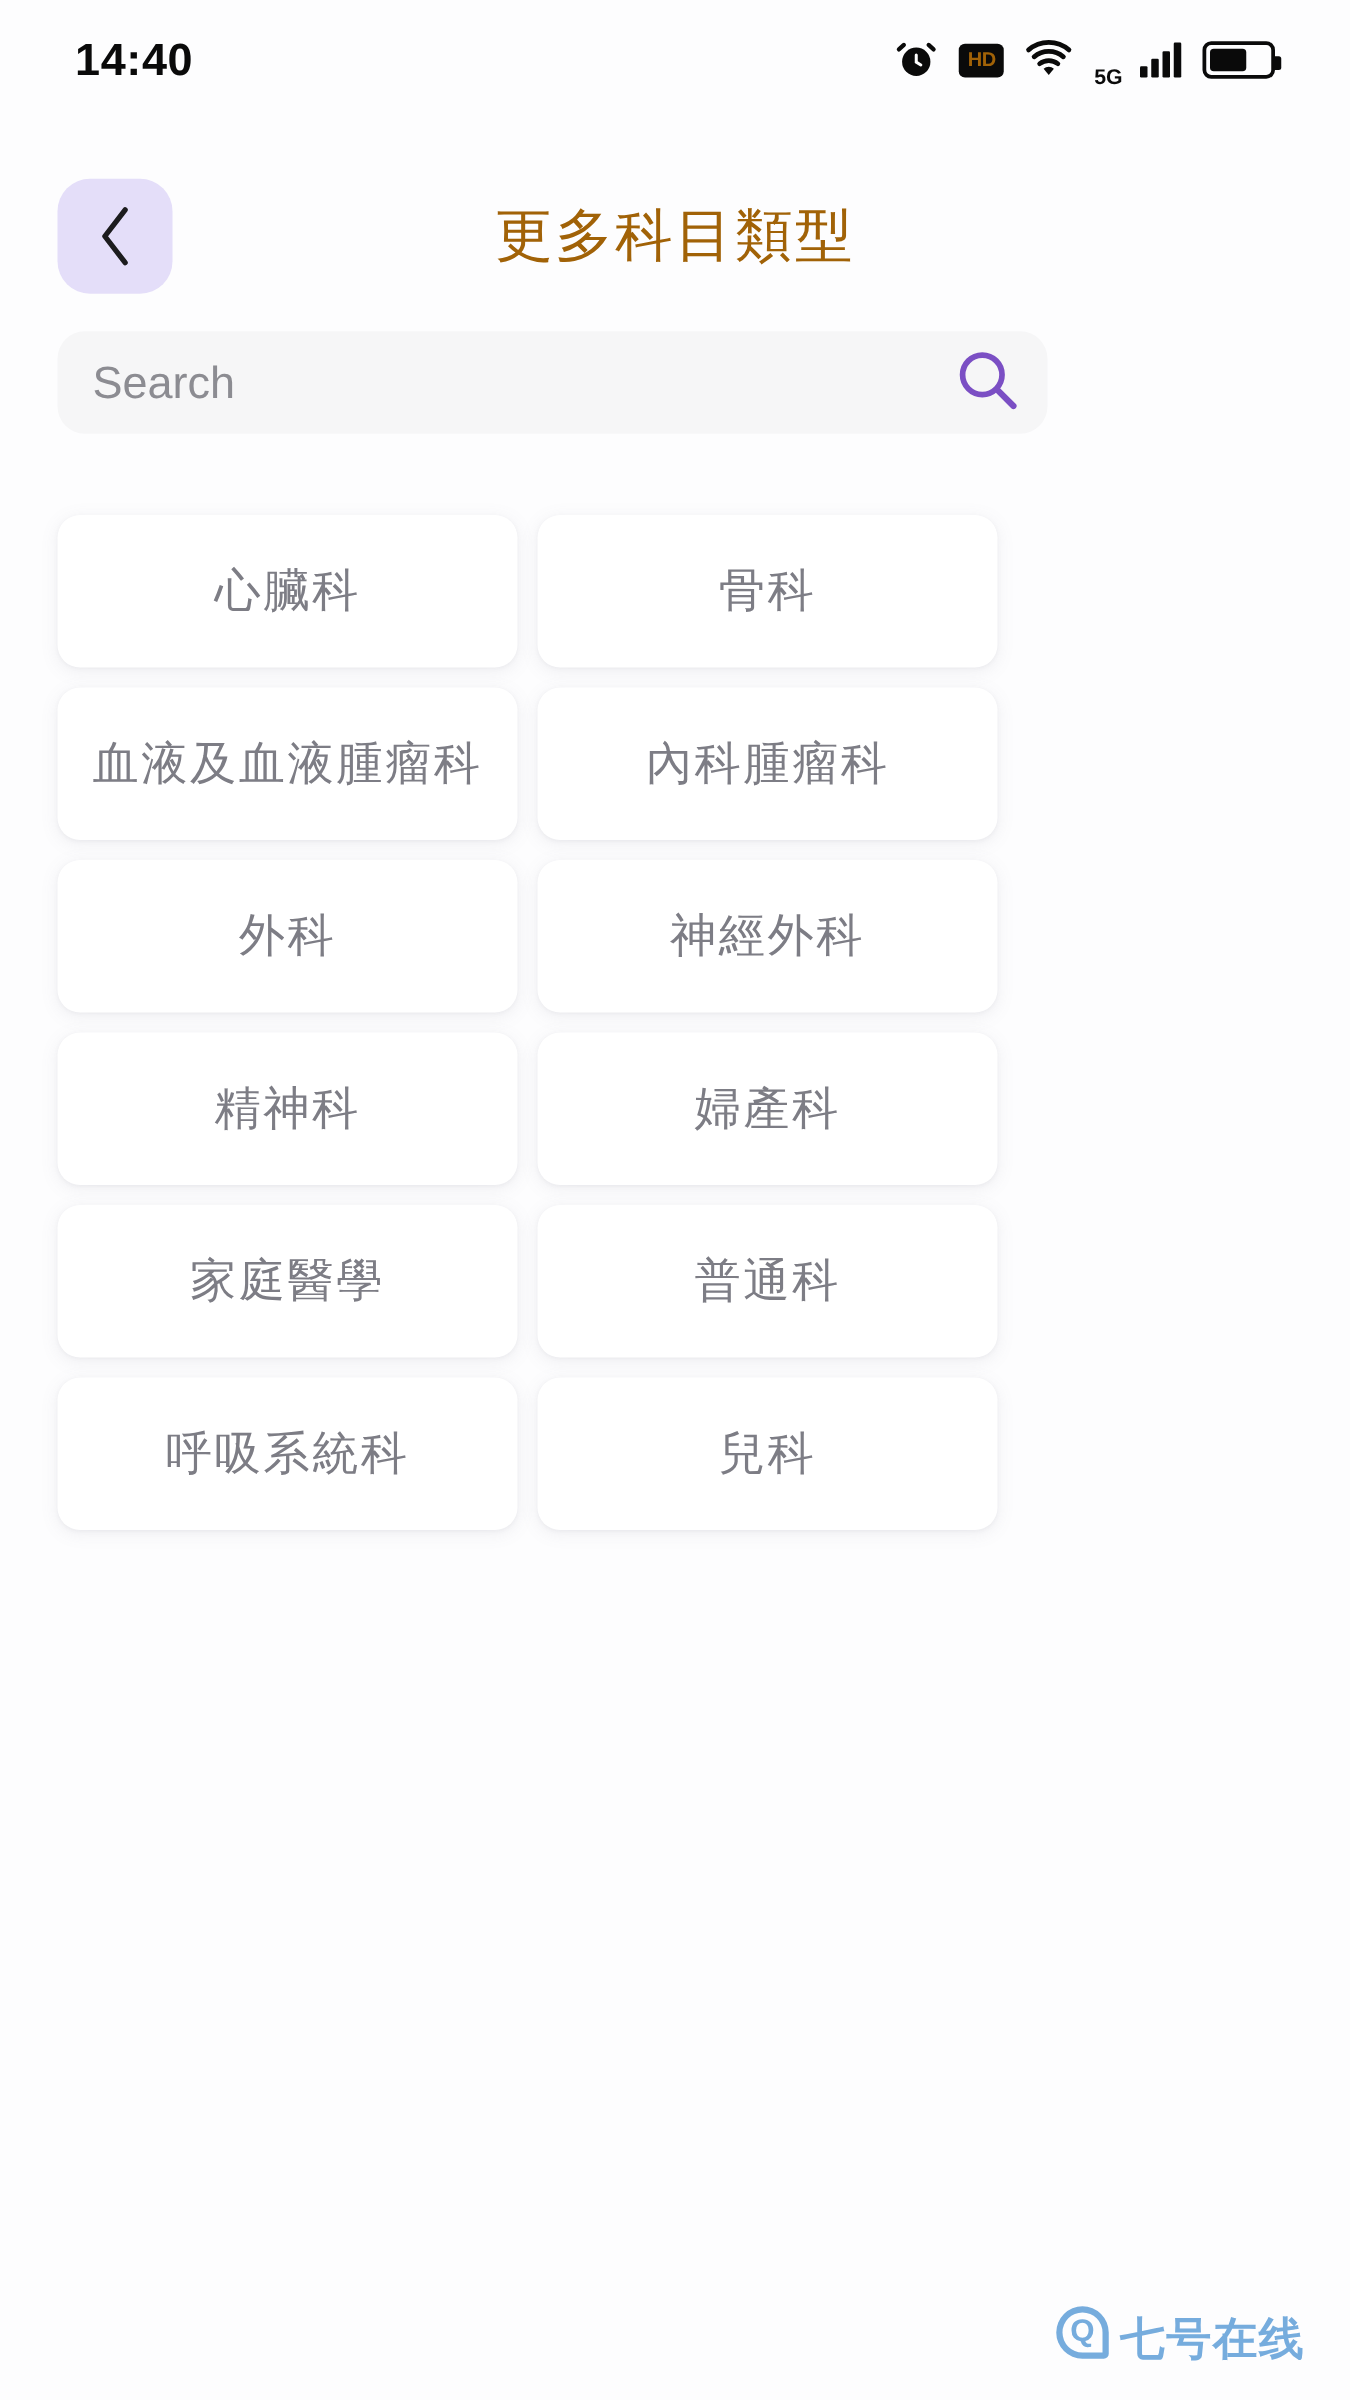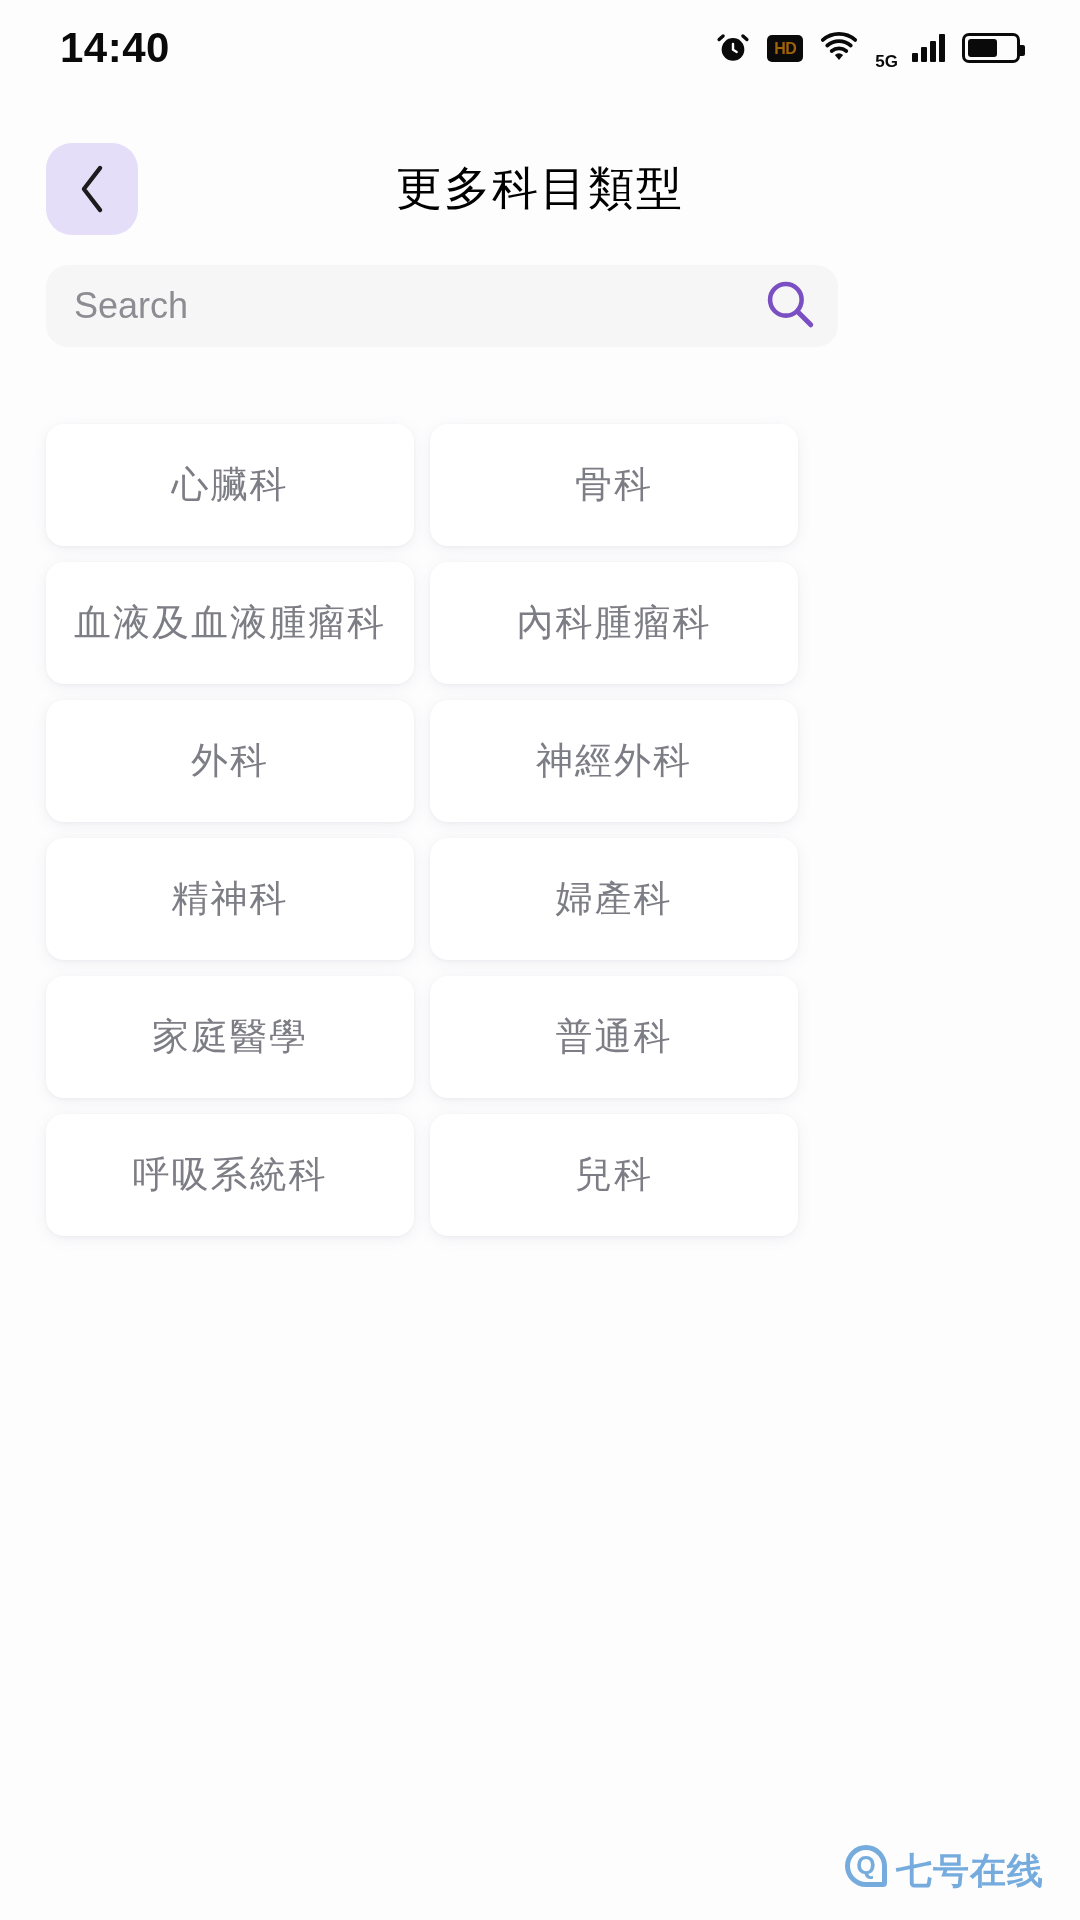--- a/index.html
+++ b/index.html
@@ -11,21 +11,21 @@
   }
   .screen { position:relative; width:1080px; height:1920px; background:#FDFDFE; }
 
   
   .statusbar {
     position:absolute; top:0; left:0; width:1080px; height:96px;
     display:flex; align-items:center; justify-content:space-between;
     padding:0 60px;
   }
   .status-time {
-    font-size:42px; font-weight:600; color:#0A0A0A; letter-spacing:0.5px;
+    font-size:36px; font-weight:600; color:#0A0A0A; letter-spacing:0.5px;
   }
   .status-icons { display:flex; align-items:center; gap:17px; }
   .ic { display:flex; align-items:center; justify-content:center; }
   .hd-badge {
     width:36px; height:27px; border-radius:5px; background:#0A0A0A;
     color:#a16207; font-size:16px; font-weight:700; line-height:27px;
     text-align:center; letter-spacing:-0.5px;
   }
   .fiveg {
     font-size:17px; font-weight:700; color:#0A0A0A; line-height:1;
@@ -55,21 +55,21 @@
     position:absolute; left:46px; top:0;
     width:92px; height:92px; border-radius:26px;
     background:#E4DEF9;
     display:flex; align-items:center; justify-content:center;
     cursor:pointer;
   }
   .back-btn svg { display:block; }
   .page-title {
     position:absolute; left:0; top:0; width:1080px; height:92px;
     display:flex; align-items:center; justify-content:center;
-    font-size:46px; color:#000000; letter-spacing:2px;
+    font-size:46px; color:#a16207; letter-spacing:2px;
     font-family:"DejaVu Sans","Liberation Sans",sans-serif;
   }
 
   
   .search-wrap {
     position:absolute; left:46px; top:265px;
     width:792px; height:82px;
     background:#F6F6F7; border-radius:22px;
     display:flex; align-items:center;
   }
@@ -80,21 +80,21 @@
   }
   .search-input::placeholder { color:#8C8C92; opacity:1; }
   .search-icon-btn {
     width:96px; height:82px;
     display:flex; align-items:center; justify-content:center;
     cursor:pointer;
   }
 
   
   .grid {
-    position:absolute; left:46px; top:424px;
+    position:absolute; left:46px; top:412px;
     width:792px;
     display:grid;
     grid-template-columns:368px 368px;
     column-gap:56px;
     row-gap:58px;
     gap:16px;
   }
   .sub-card {
     height:122px; background:#FFFFFF; border-radius:18px;
     display:flex; align-items:center; justify-content:center;

